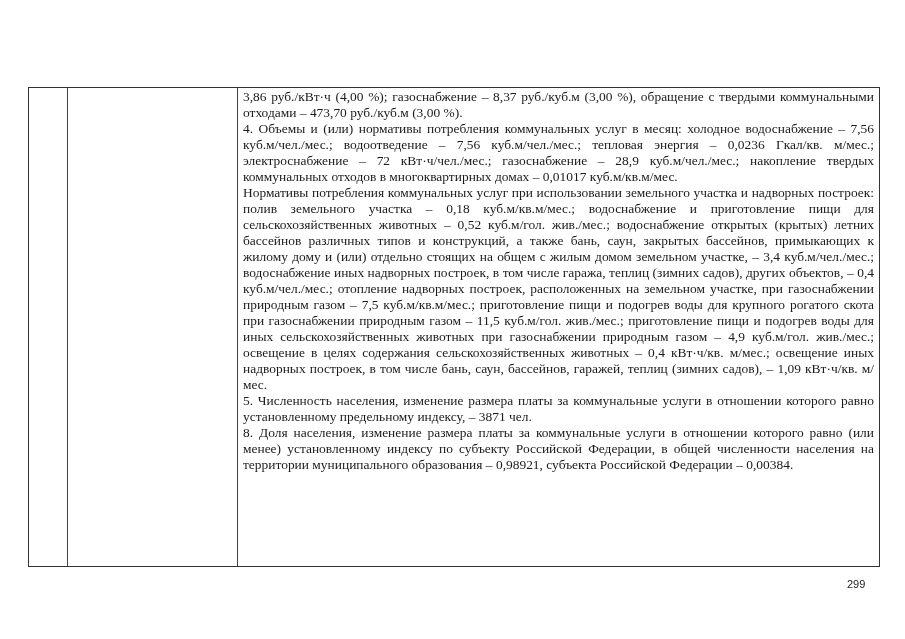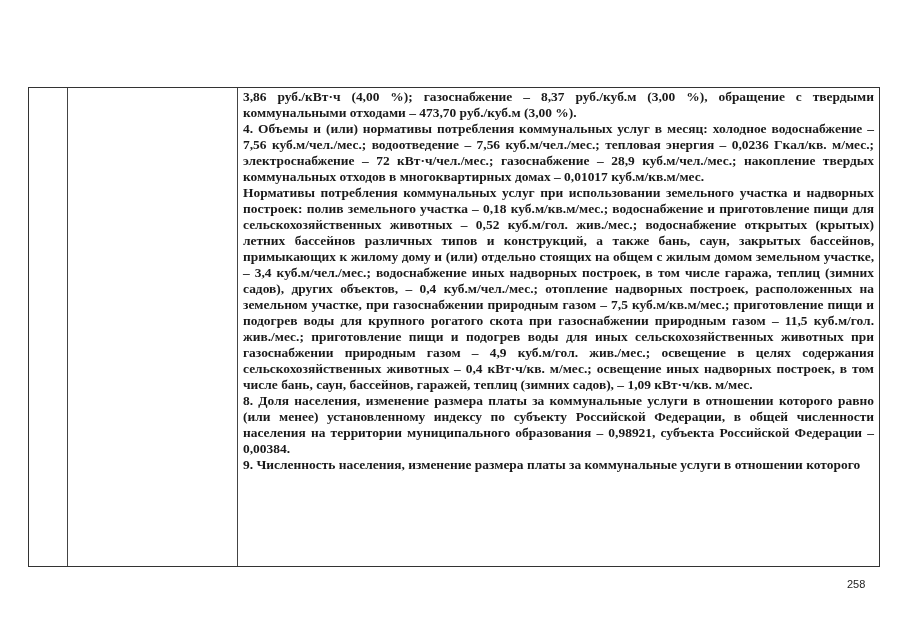--- a/index.html
+++ b/index.html
@@ -2,21 +2,21 @@
 <html><head>
 <meta charset="utf-8">
 <style>
   html, body { margin: 0; padding: 0; }
   body {
     width: 905px; height: 639px; background: #ffffff; position: relative; overflow: hidden;
     font-family: "Liberation Serif", serif; color: #1a1a1a;
   }
   .table {
     position: absolute; left: 28px; top: 87px; width: 852px; height: 480px;
-    border: 1.3px solid #333; box-sizing: border-box; display: flex; font-weight: bold;
+    border: 1.3px solid #333; box-sizing: border-box; display: flex;
   }
   .col1 { width: 39px; border-right: 1.2px solid #444; box-sizing: border-box; }
   .col2 { width: 170px; border-right: 1.2px solid #444; box-sizing: border-box; }
   .col3 { flex: 1; padding: 1px 5px 0 5px; box-sizing: border-box; overflow: hidden; }
   .para {
     font-size: 13.45px; line-height: 16px; text-align: justify; margin: 0;
     letter-spacing: 0px;
   }
   .page-number {
     position: absolute; left: 847px; top: 578px; font-family: "Liberation Sans", sans-serif;
@@ -26,18 +26,18 @@
 </head>
 <body>
 
 <div class="table">
   <div class="col1"></div>
   <div class="col2"></div>
   <div class="col3">
     <p class="para">3,86 руб./кВт·ч (4,00 %); газоснабжение – 8,37 руб./куб.м (3,00 %), обращение с твердыми коммунальными отходами – 473,70 руб./куб.м (3,00 %).</p>
     <p class="para">4. Объемы и (или) нормативы потребления коммунальных услуг в месяц: холодное водоснабжение – 7,56 куб.м/чел./мес.; водоотведение – 7,56 куб.м/чел./мес.; тепловая энергия – 0,0236 Гкал/кв. м/мес.; электроснабжение – 72 кВт·ч/чел./мес.; газоснабжение – 28,9 куб.м/чел./мес.; накопление твердых коммунальных отходов в многоквартирных домах – 0,01017 куб.м/кв.м/мес.</p>
     <p class="para">Нормативы потребления коммунальных услуг при использовании земельного участка и надворных построек: полив земельного участка – 0,18 куб.м/кв.м/мес.; водоснабжение и приготовление пищи для сельскохозяйственных животных – 0,52 куб.м/гол. жив./мес.; водоснабжение открытых (крытых) летних бассейнов различных типов и конструкций, а также бань, саун, закрытых бассейнов, примыкающих к жилому дому и (или) отдельно стоящих на общем с жилым домом земельном участке, – 3,4 куб.м/чел./мес.; водоснабжение иных надворных построек, в том числе гаража, теплиц (зимних садов), других объектов, – 0,4 куб.м/чел./мес.; отопление надворных построек, расположенных на земельном участке, при газоснабжении природным газом – 7,5 куб.м/кв.м/мес.; приготовление пищи и подогрев воды для крупного рогатого скота при газоснабжении природным газом – 11,5 куб.м/гол. жив./мес.; приготовление пищи и подогрев воды для иных сельскохозяйственных животных при газоснабжении природным газом – 4,9 куб.м/гол. жив./мес.; освещение в целях содержания сельскохозяйственных животных – 0,4 кВт·ч/кв. м/мес.; освещение иных надворных построек, в том числе бань, саун, бассейнов, гаражей, теплиц (зимних садов), – 1,09 кВт·ч/кв. м/мес.</p>
+    <p class="para">5. Численность населения, изменение размера платы за коммунальные услуги в отношении которого равно установленному предельному индексу, – 3871 чел.</p>
     <p class="para">8. Доля населения, изменение размера платы за коммунальные услуги в отношении которого равно (или менее) установленному индексу по субъекту Российской Федерации, в общей численности населения на территории муниципального образования – 0,98921, субъекта Российской Федерации – 0,00384.</p>
-    <p class="para">9. Численность населения, изменение размера платы за коммунальные услуги в отношении которого</p>
   </div>
 </div>
 
-<div class="page-number">258</div>
+<div class="page-number">299</div>
 
 </body></html>

